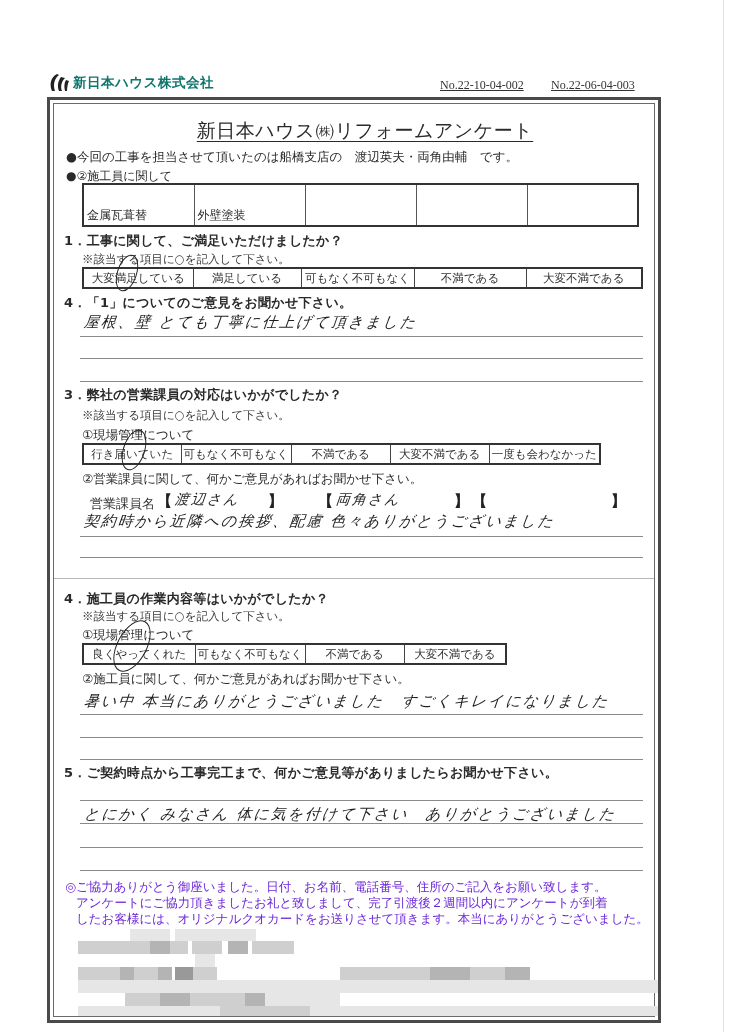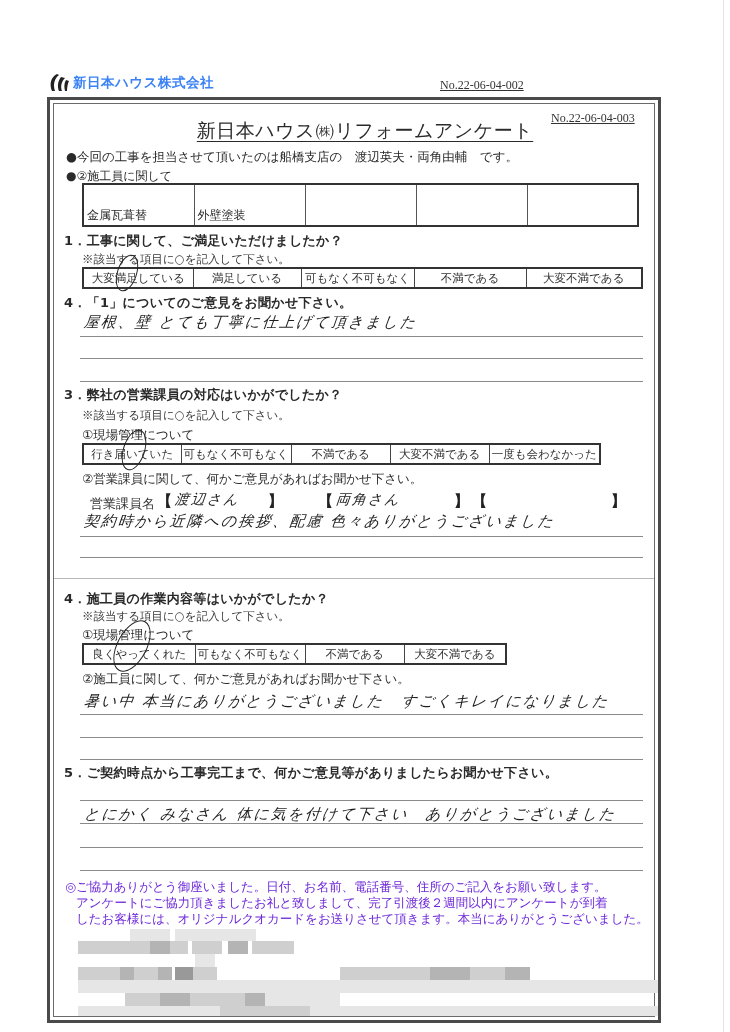--- a/index.html
+++ b/index.html
@@ -4,24 +4,24 @@
   <style>
     * { box-sizing: border-box; margin: 0; padding: 0; }
     html, body { width: 730px; height: 1032px; background: #ffffff; overflow: hidden; }
     body { position: relative; font-family: "DejaVu Serif", "Liberation Serif", serif; color: #2a2a2a; }
 
     .right-edge { position: absolute; left: 723px; top: 0; width: 1px; height: 1032px; background: #e4e4e4; }
 
     
     .company { position: absolute; left: 48px; top: 72px; height: 22px; display: flex; align-items: center; }
     .company-logo { width: 22px; height: 20px; margin-right: 3px; }
-    .company-name { font-family: "DejaVu Sans", sans-serif; font-size: 13.5px; font-weight: bold; color: #3b82f6; letter-spacing: 0.5px; }
+    .company-name { font-family: "DejaVu Sans", sans-serif; font-size: 13.5px; font-weight: bold; color: #0f766e; letter-spacing: 0.5px; }
     .doc-no { position: absolute; top: 78px; font-family: "Liberation Serif", serif; font-size: 12px; color: #333; text-decoration: underline; }
     .doc-no.a { left: 440px; }
-    .doc-no.b { left: 551px; margin-top: 33px; }
+    .doc-no.b { left: 551px; }
 
     
     .frame-outer { position: absolute; left: 47px; top: 97px; width: 614px; height: 926px; border: 3px solid #4a4a4a; }
     .frame-inner { position: absolute; left: 53px; top: 103px; width: 602px; height: 914px; border: 1px solid #6a6a6a; }
 
     .title { position: absolute; left: 0; width: 730px; top: 118px; text-align: center; }
     .title span { font-size: 19px; color: #2a2a2a; text-decoration: underline; text-underline-offset: 4px; letter-spacing: 0.5px; }
 
     .txt { position: absolute; font-size: 12.5px; white-space: nowrap; color: #2a2a2a; }
     .txt.q { font-size: 13px; font-weight: bold; font-family: "DejaVu Sans", sans-serif; letter-spacing: 0.3px; }
@@ -58,21 +58,21 @@
 <div class="right-edge"></div>
 
 <div class="company">
   <svg class="company-logo" viewBox="0 0 22 20">
     <path d="M9 1 C3 4, 1 11, 4 18 L7 18 C5 12, 6 6, 11 2 Z" fill="#222"></path>
     <path d="M13 4 C10 8, 9 13, 11 18 L14 18 C12 13, 14 8, 17 5 Z" fill="#222"></path>
     <path d="M18 7 C16 10, 16 14, 17 18 L19 18 C19 14, 20 10, 21 8 Z" fill="#222"></path>
   </svg>
   <span class="company-name">新日本ハウス株式会社</span>
 </div>
-<div class="doc-no a">No.22-06-04-002</div>
+<div class="doc-no a">No.22-10-04-002</div>
 <div class="doc-no b">No.22-06-04-003</div>
 
 <div class="frame-outer"></div>
 <div class="frame-inner"></div>
 
 <div class="title"><span>新日本ハウス㈱リフォームアンケート</span></div>
 
 <div class="txt sub" style="left:66px; top:149px;">●今回の工事を担当させて頂いたのは船橋支店の　渡辺英夫・両角由輔　です。</div>
 <div class="txt sub" style="left:66px; top:168px; font-size:12px;">●②施工員に関して</div>
 

